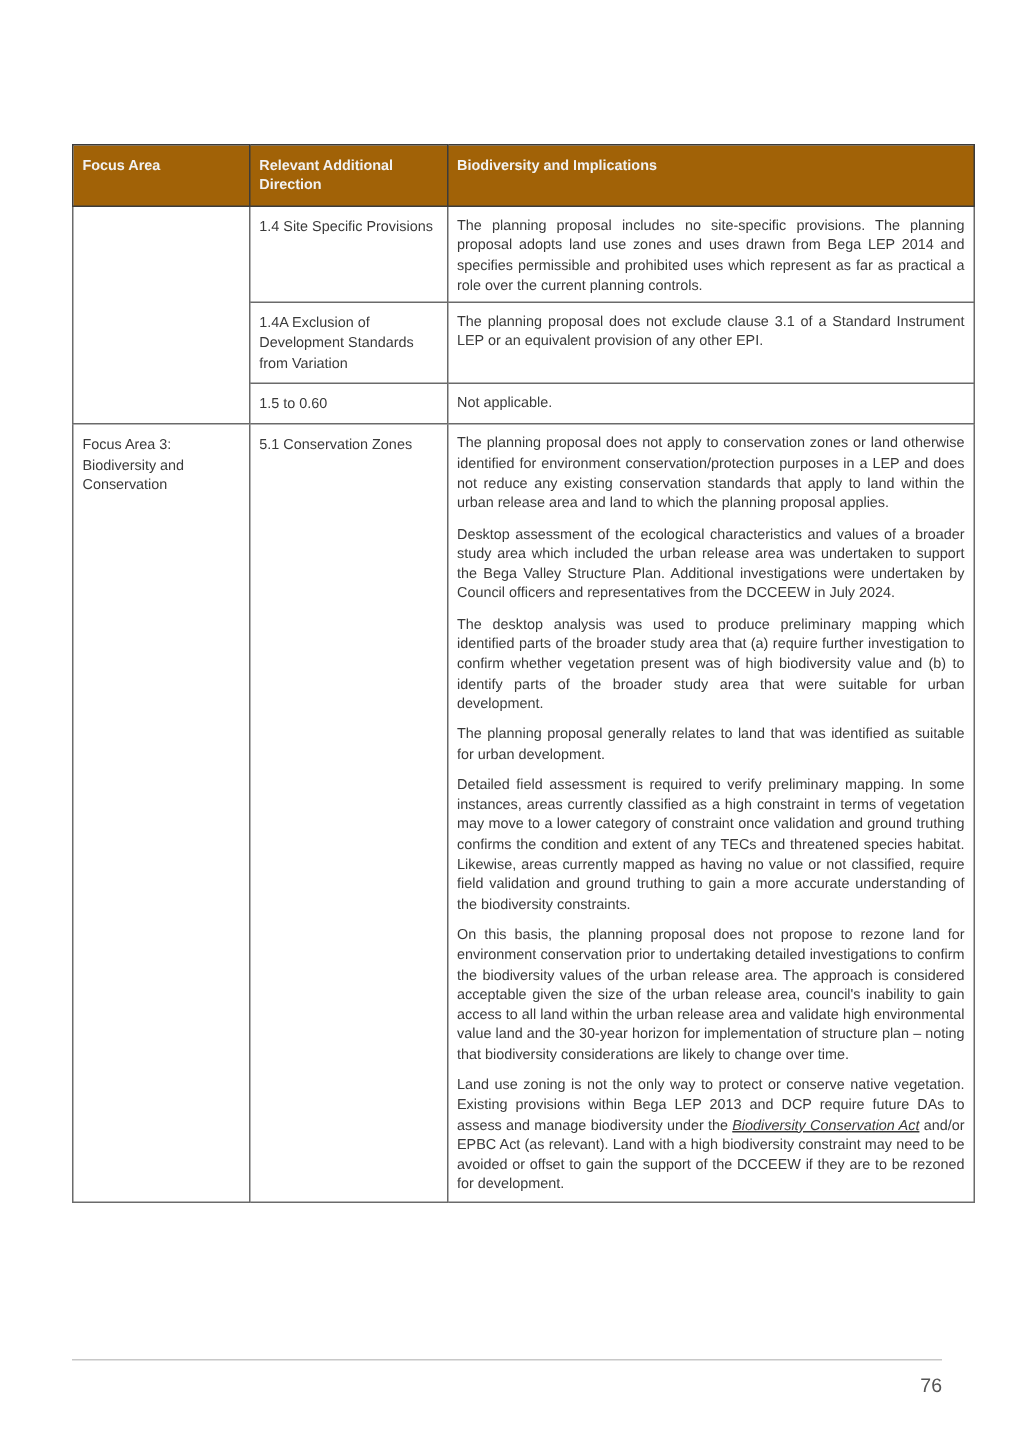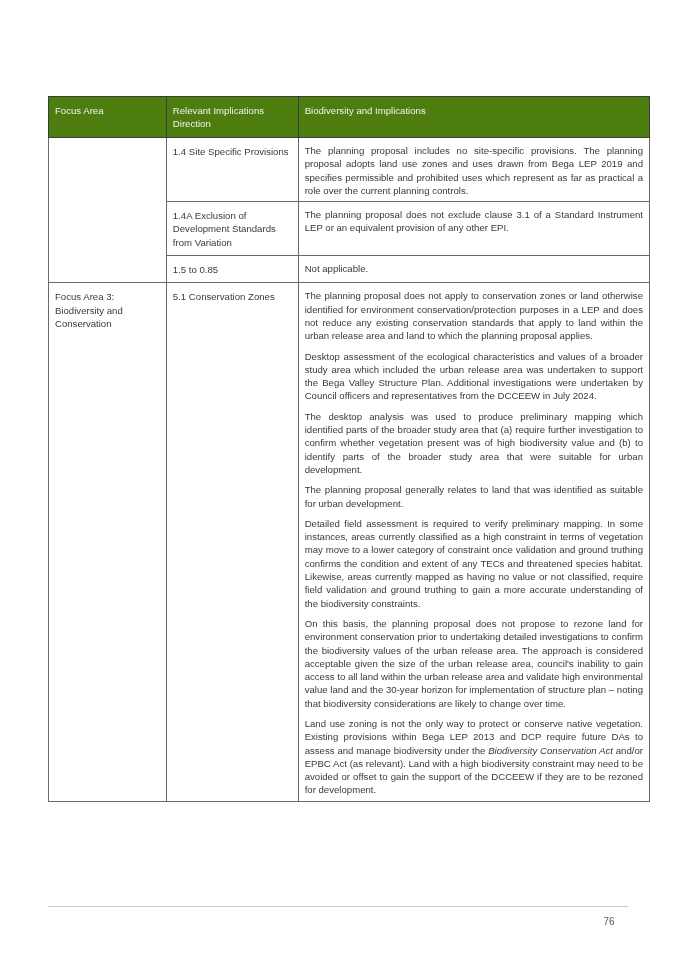--- a/index.html
+++ b/index.html
@@ -2,72 +2,72 @@
 <html><head>
   <meta charset="utf-8">
   <style>
     html, body { margin: 0; padding: 0; background: #ffffff; }
     body { width: 675px; height: 954px; position: relative; overflow: hidden;
            font-family: "Liberation Sans", "DejaVu Sans", sans-serif; color: #3a3a3a; }
     .page { position: absolute; left: 0; top: 0; width: 675px; height: 954px; }
     table.main { position: absolute; left: 48px; top: 96px; width: 602px;
                  border-collapse: collapse; font-size: 9.6px; line-height: 13.3px; }
     table.main th, table.main td { border: 1px solid #6a6a6a; vertical-align: top; padding: 0; }
-    table.main th { background: #4d7c0f; color: #f2f2f2; font-weight: normal; text-align: left;
+    table.main th { background: #a16207; color: #f2f2f2; font-weight: bold; text-align: left;
                     padding: 7px 6px 6px 6px; height: 27px; border-color: #3b3b3b; }
     table.main th.c2, table.main th.c3 { border-left: 1px solid #8a8a8a; }
     col.c1 { width: 118px; } col.c2 { width: 132px; } col.c3 { width: 352px; }
     td .cell { padding: 7px 6px 6px 6px; }
     td .para { text-align: justify; padding: 6px 6px 4px 6px; }
     td .para + .para { padding-top: 3px; }
-    .para em { font-style: italic; }
+    .para em { font-style: italic; text-decoration: underline; }
     .footer-rule { position: absolute; left: 48px; top: 906px; width: 580px; height: 1px; background: #c8c8c8; }
-    .page-number { position: absolute; left: 590px; top: 916px; width: 38px; text-align: center;
-                   font-size: 10px; color: #555555; }
+    .page-number { position: absolute; left: 590px; top: 916px; width: 38px; text-align: right;
+                   font-size: 13px; color: #555555; }
   </style>
 </head>
 <body>
 
 <div class="page">
   <table class="main">
     <colgroup>
         <col class="c1">
         <col class="c2">
         <col class="c3">
       </colgroup>
     <thead>
       <tr>
         <th class="c1">Focus Area</th>
-        <th class="c2">Relevant Implications Direction</th>
+        <th class="c2">Relevant Additional Direction</th>
         <th class="c3">Biodiversity and Implications</th>
       </tr>
     </thead>
     <tbody>
       <tr>
         <td rowspan="3">
             <div class="cell"></div>
           </td>
         <td>
             <div class="cell">1.4 Site Specific Provisions</div>
           </td>
         <td>
-            <div class="para">The planning proposal includes no site-specific provisions. The planning proposal adopts land use zones and uses drawn from Bega LEP 2019 and specifies permissible and prohibited uses which represent as far as practical a role over the current planning controls.</div>
+            <div class="para">The planning proposal includes no site-specific provisions. The planning proposal adopts land use zones and uses drawn from Bega LEP 2014 and specifies permissible and prohibited uses which represent as far as practical a role over the current planning controls.</div>
           </td>
       </tr>
       <tr>
         <td>
             <div class="cell">1.4A Exclusion of Development Standards from Variation</div>
           </td>
         <td>
             <div class="para">The planning proposal does not exclude clause 3.1 of a Standard Instrument LEP or an equivalent provision of any other EPI.</div>
           </td>
       </tr>
       <tr>
         <td>
-            <div class="cell">1.5 to 0.85</div>
+            <div class="cell">1.5 to 0.60</div>
           </td>
         <td>
             <div class="para">Not applicable.</div>
           </td>
       </tr>
       <tr>
         <td>
             <div class="cell">Focus Area 3: Biodiversity and Conservation</div>
           </td>
         <td>

